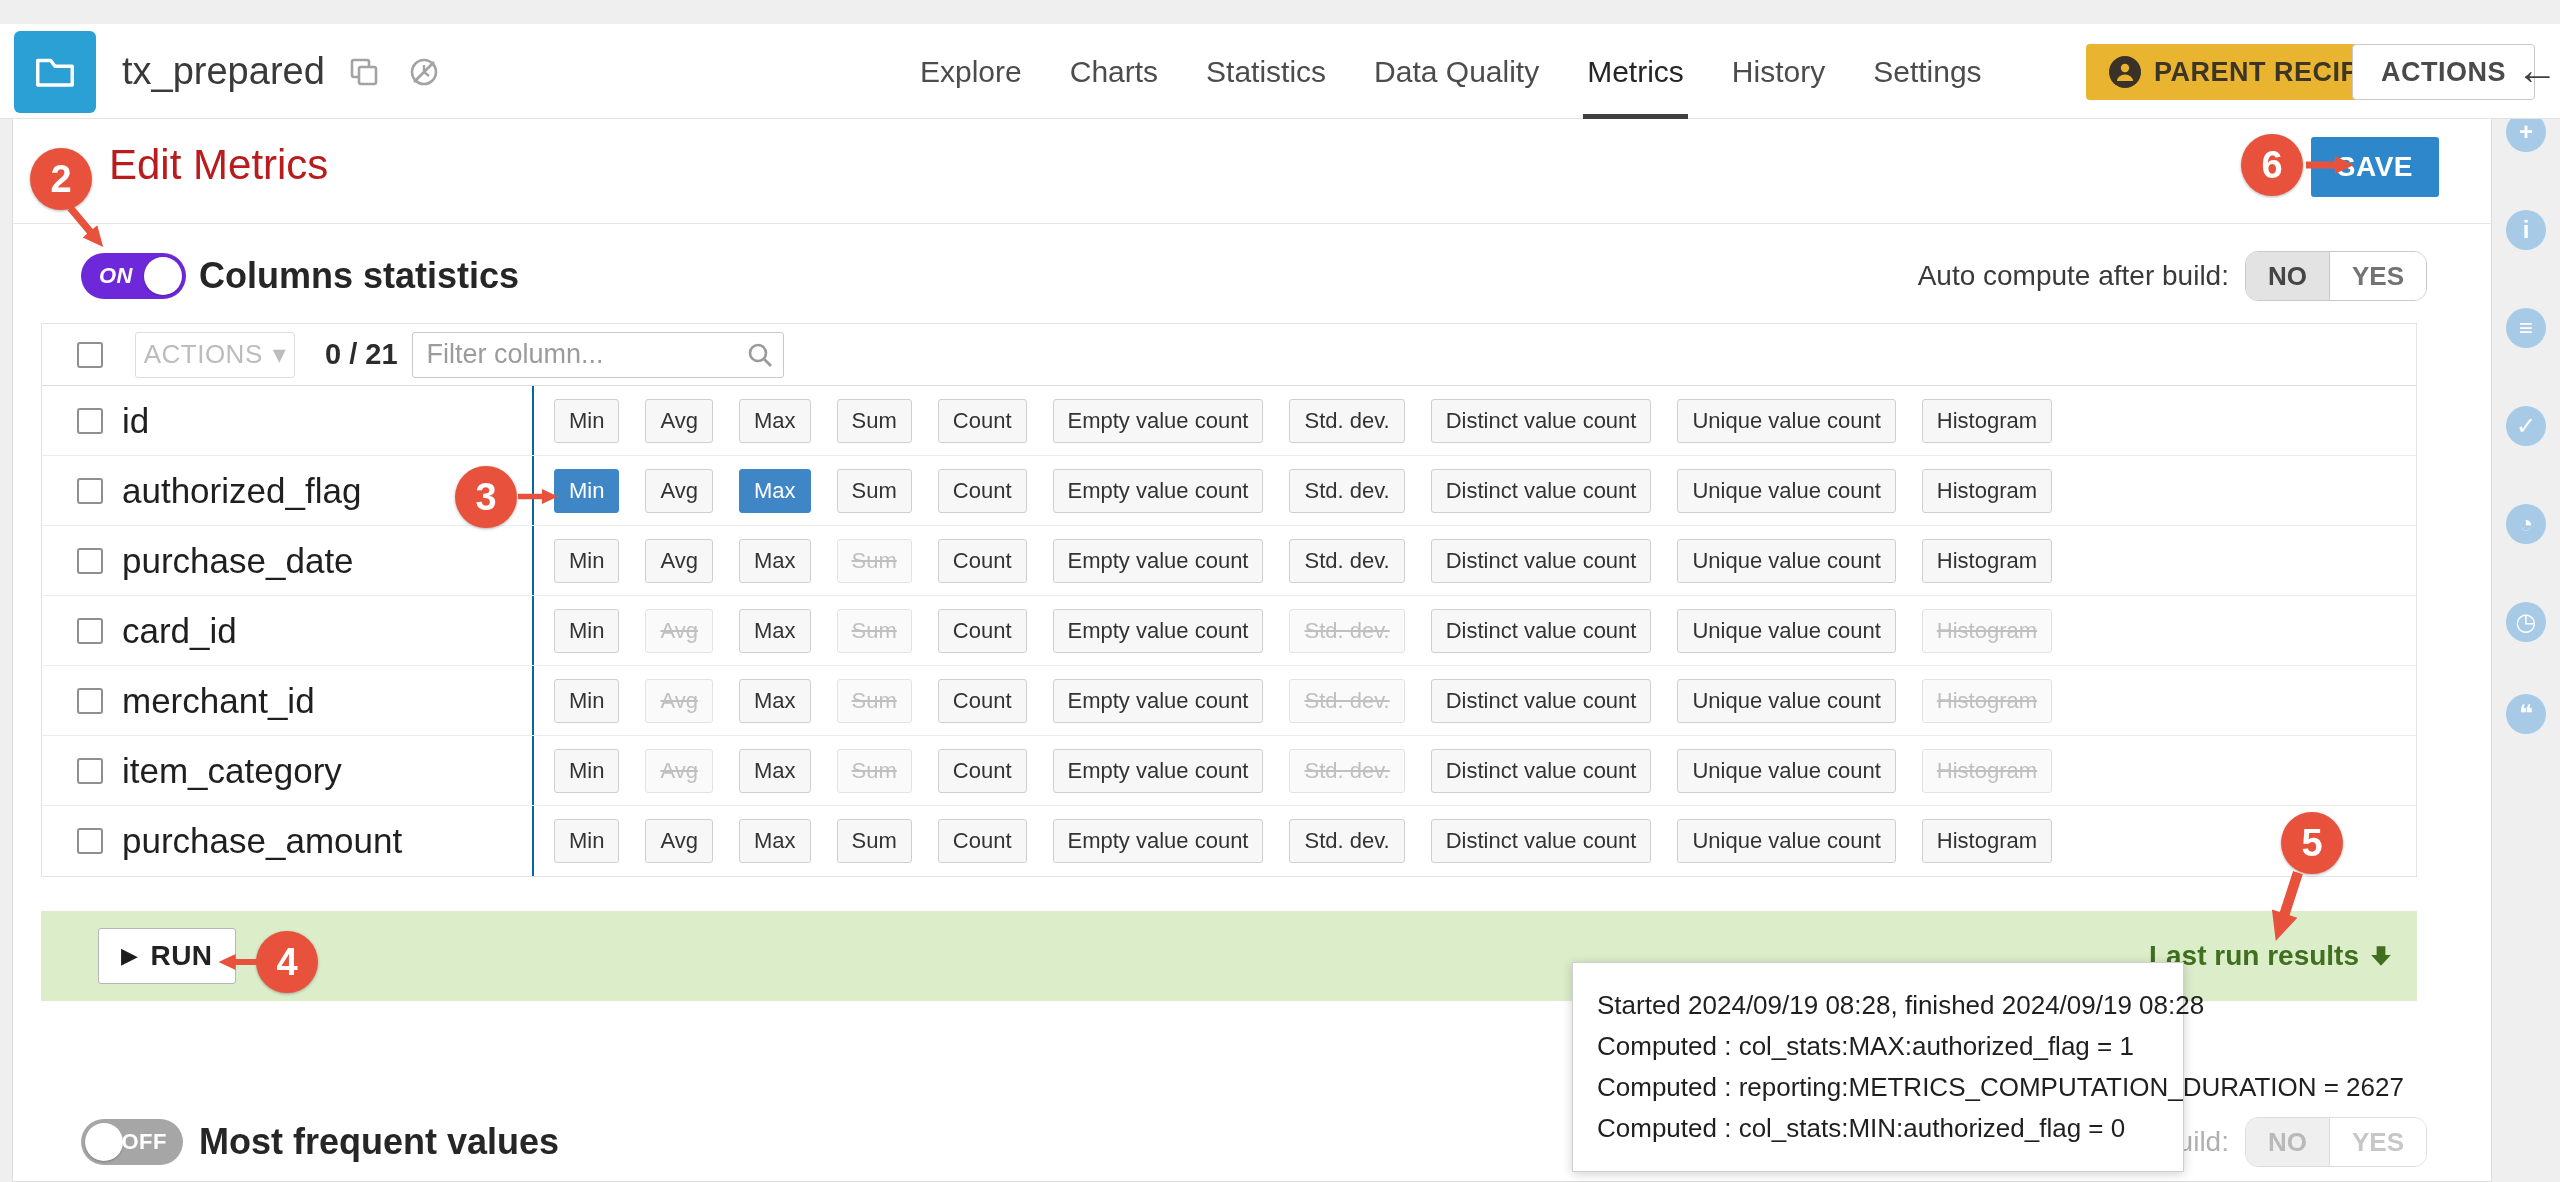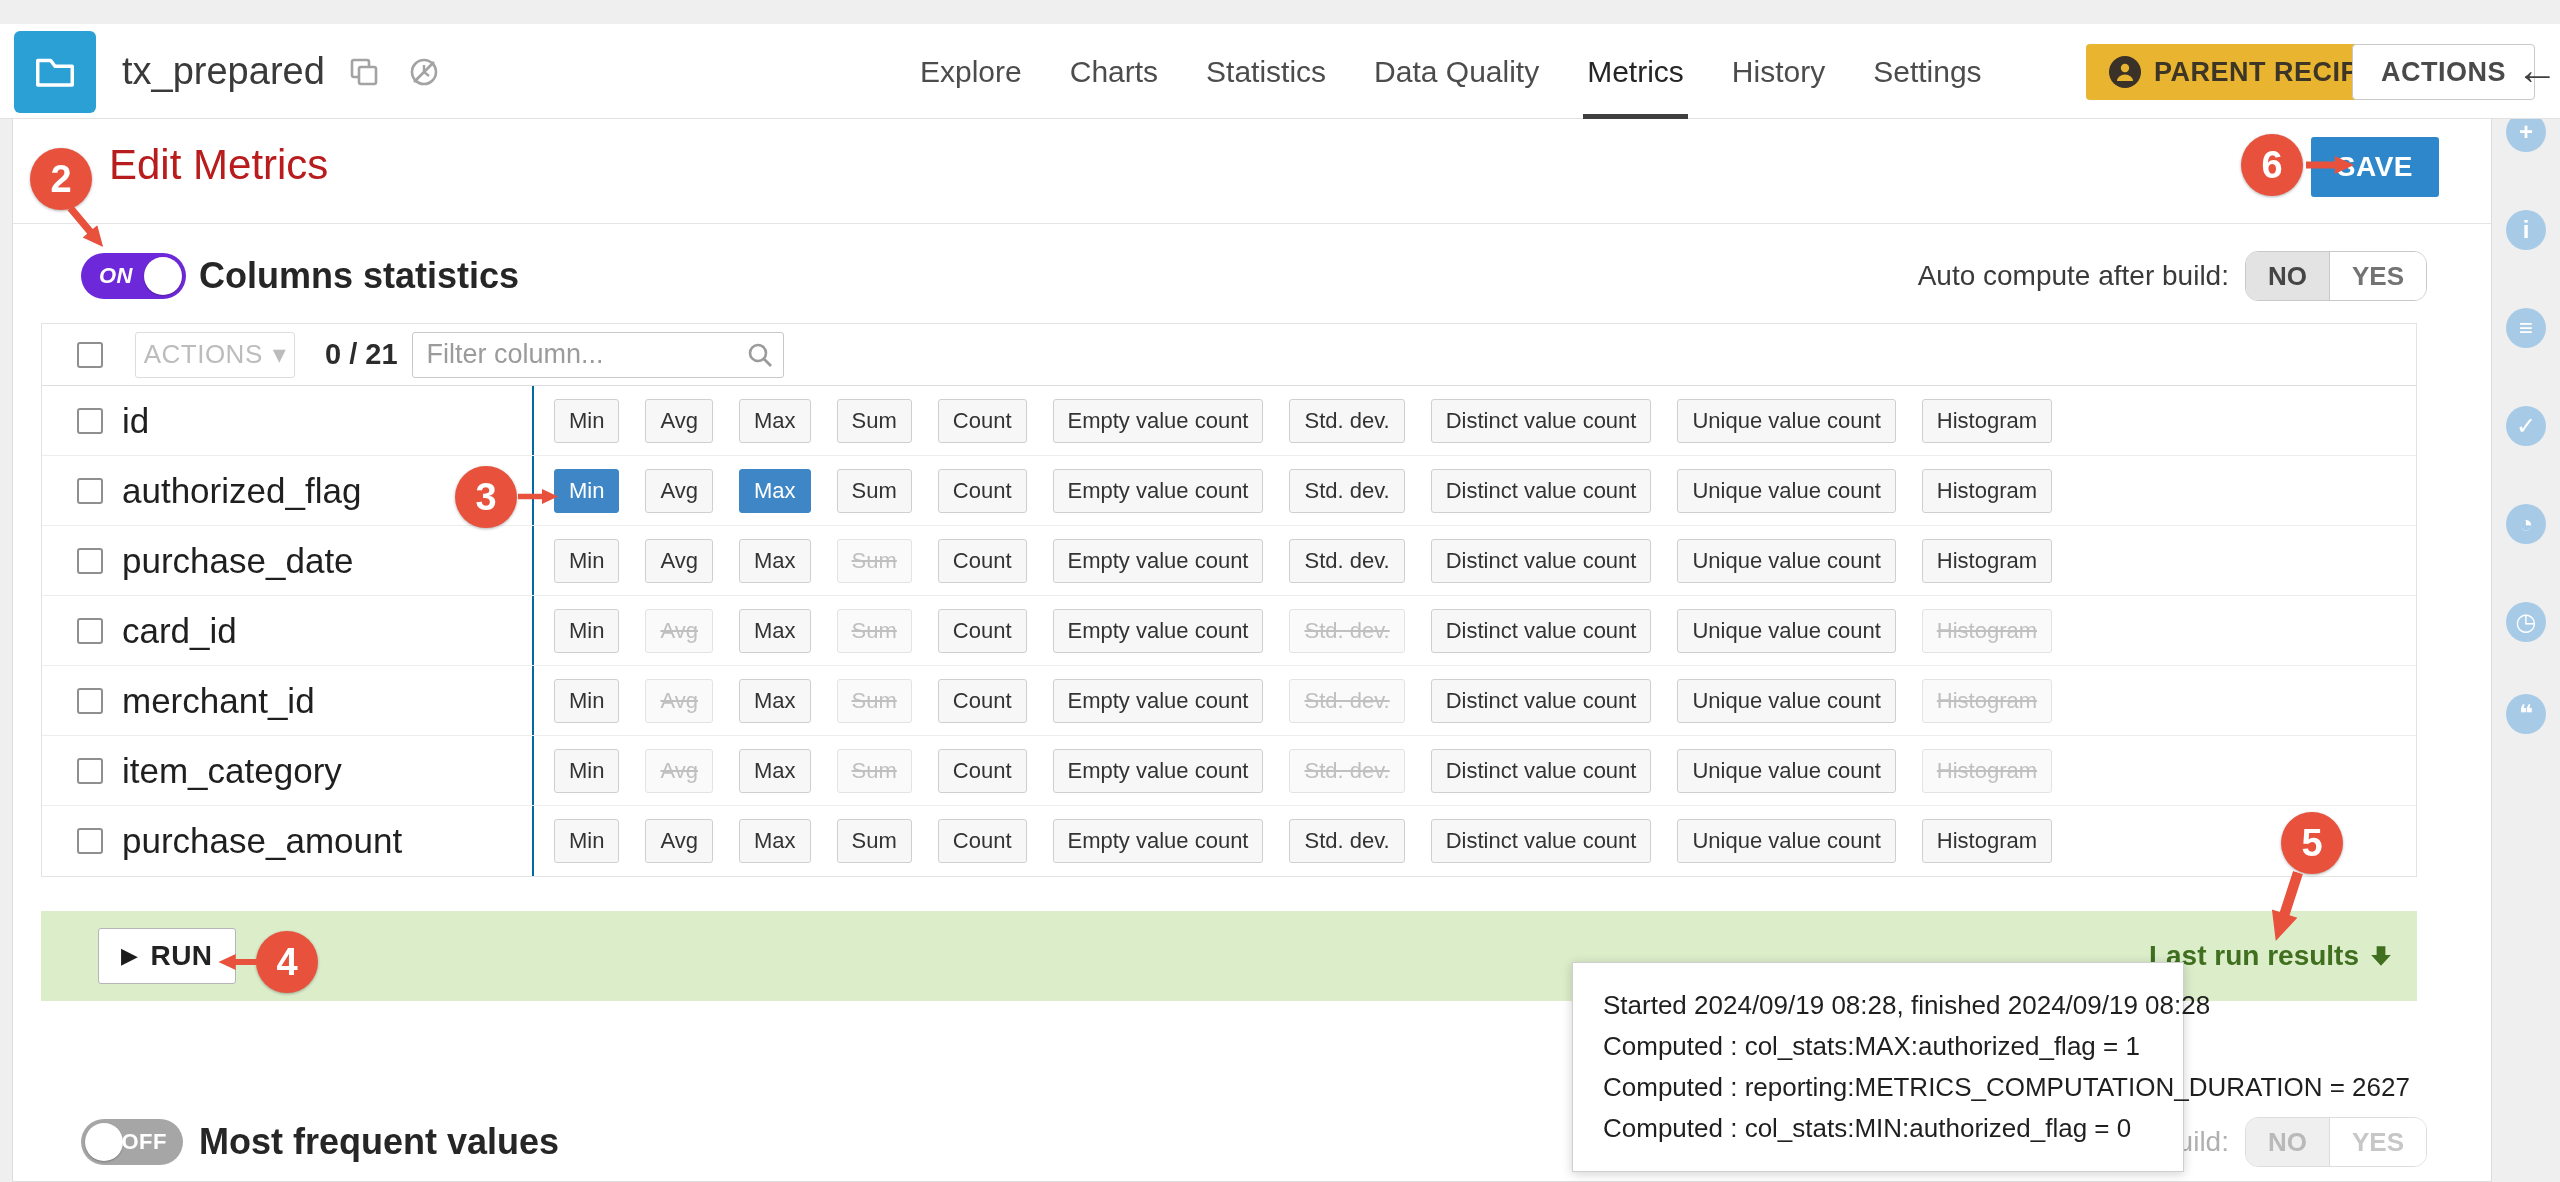--- a/index.html
+++ b/index.html
@@ -80,21 +80,21 @@
   .mbtn.sel { background:#3e86c6; border-color:#3e86c6; color:#fff; }
   .mbtn.dis { background:#fafafa; border-color:#e3e3e3; color:#c0c0c0; text-decoration:line-through; cursor:default; }
 
   
   .run-bar { position:absolute; left:28px; top:798px; width:2376px; height:90px; background:#dcedca; display:flex; align-items:center; }
   .run-btn { margin-left:57px; height:56px; padding:0 22px; background:#fff; border:1px solid #b5b5b5; border-radius:3px; display:flex; align-items:center; gap:12px; font-size:28px; font-weight:bold; color:#222; letter-spacing:.5px; cursor:pointer; }
   .play-ic { font-size:22px; color:#1c1c1c; }
   .last-run { position:absolute; right:24px; display:flex; align-items:center; gap:10px; color:#3f6f1f; font-size:28px; font-weight:bold; cursor:pointer; }
 
   
-  .lr-tooltip { position:absolute; left:1572px; top:962px; width:612px; background:#fff; border:1px solid #cfcfcf; box-shadow:0 2px 10px rgba(0,0,0,.18); padding:22px 30px; z-index:50; }
+  .lr-tooltip { position:absolute; left:1572px; top:962px; width:612px; background:#fff; border:1px solid #cfcfcf; box-shadow:0 2px 10px rgba(0,0,0,.18); padding:22px 24px; z-index:50; }
   .tt-line { font-size:26px; color:#1f1f1f; line-height:41px; white-space:nowrap; }
 
   
   .ann-circle { position:absolute; width:62px; height:62px; border-radius:50%; background:#e8523d; color:#fff; font-size:38px; font-weight:bold; text-align:center; line-height:62px; z-index:60; box-shadow:0 1px 3px rgba(0,0,0,.3); }
   .ann-arrow { position:absolute; transform-origin:0 50%; z-index:60; }
 
   .mfv-toggle { top:1006px; left:68px; }
   .cs-toggle { top:140px; left:68px; }
 </style>
 </head>

